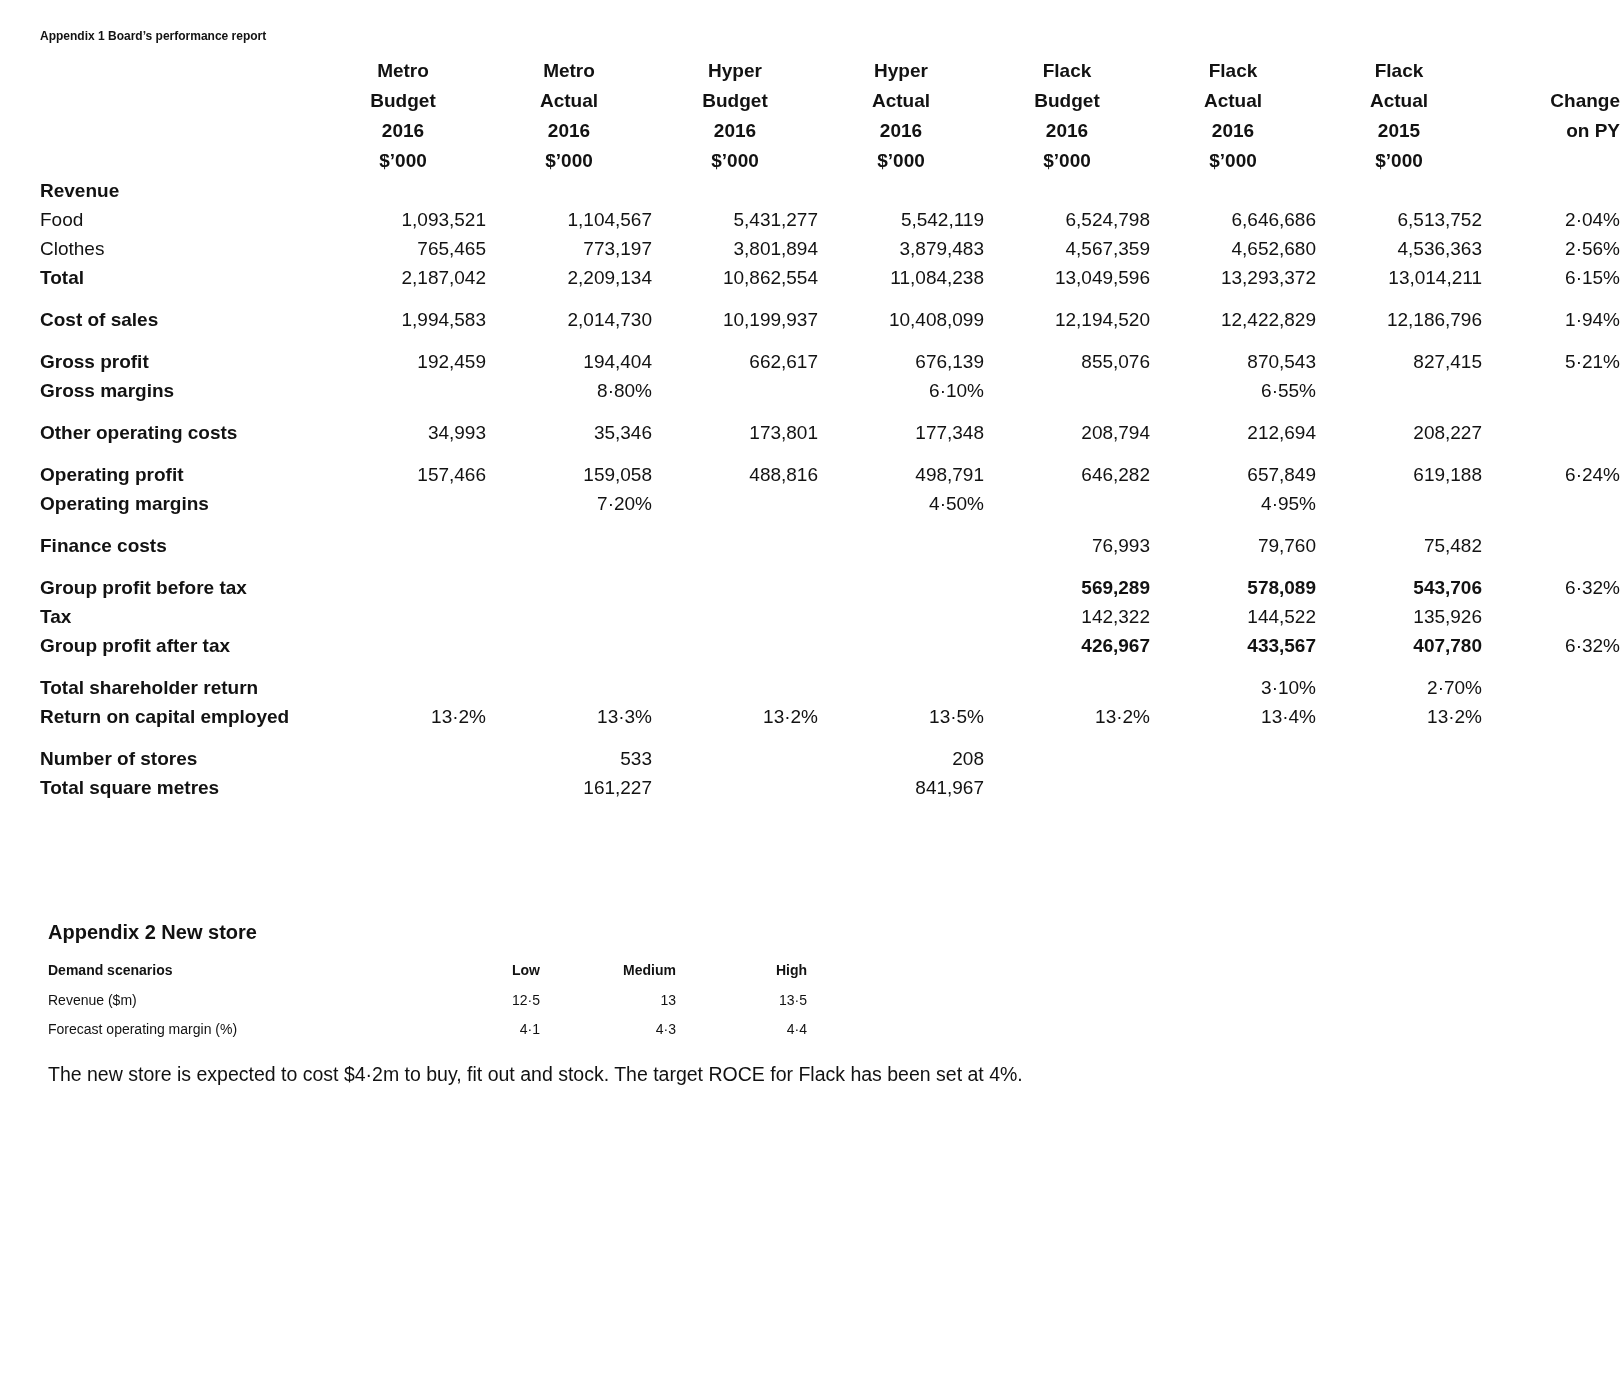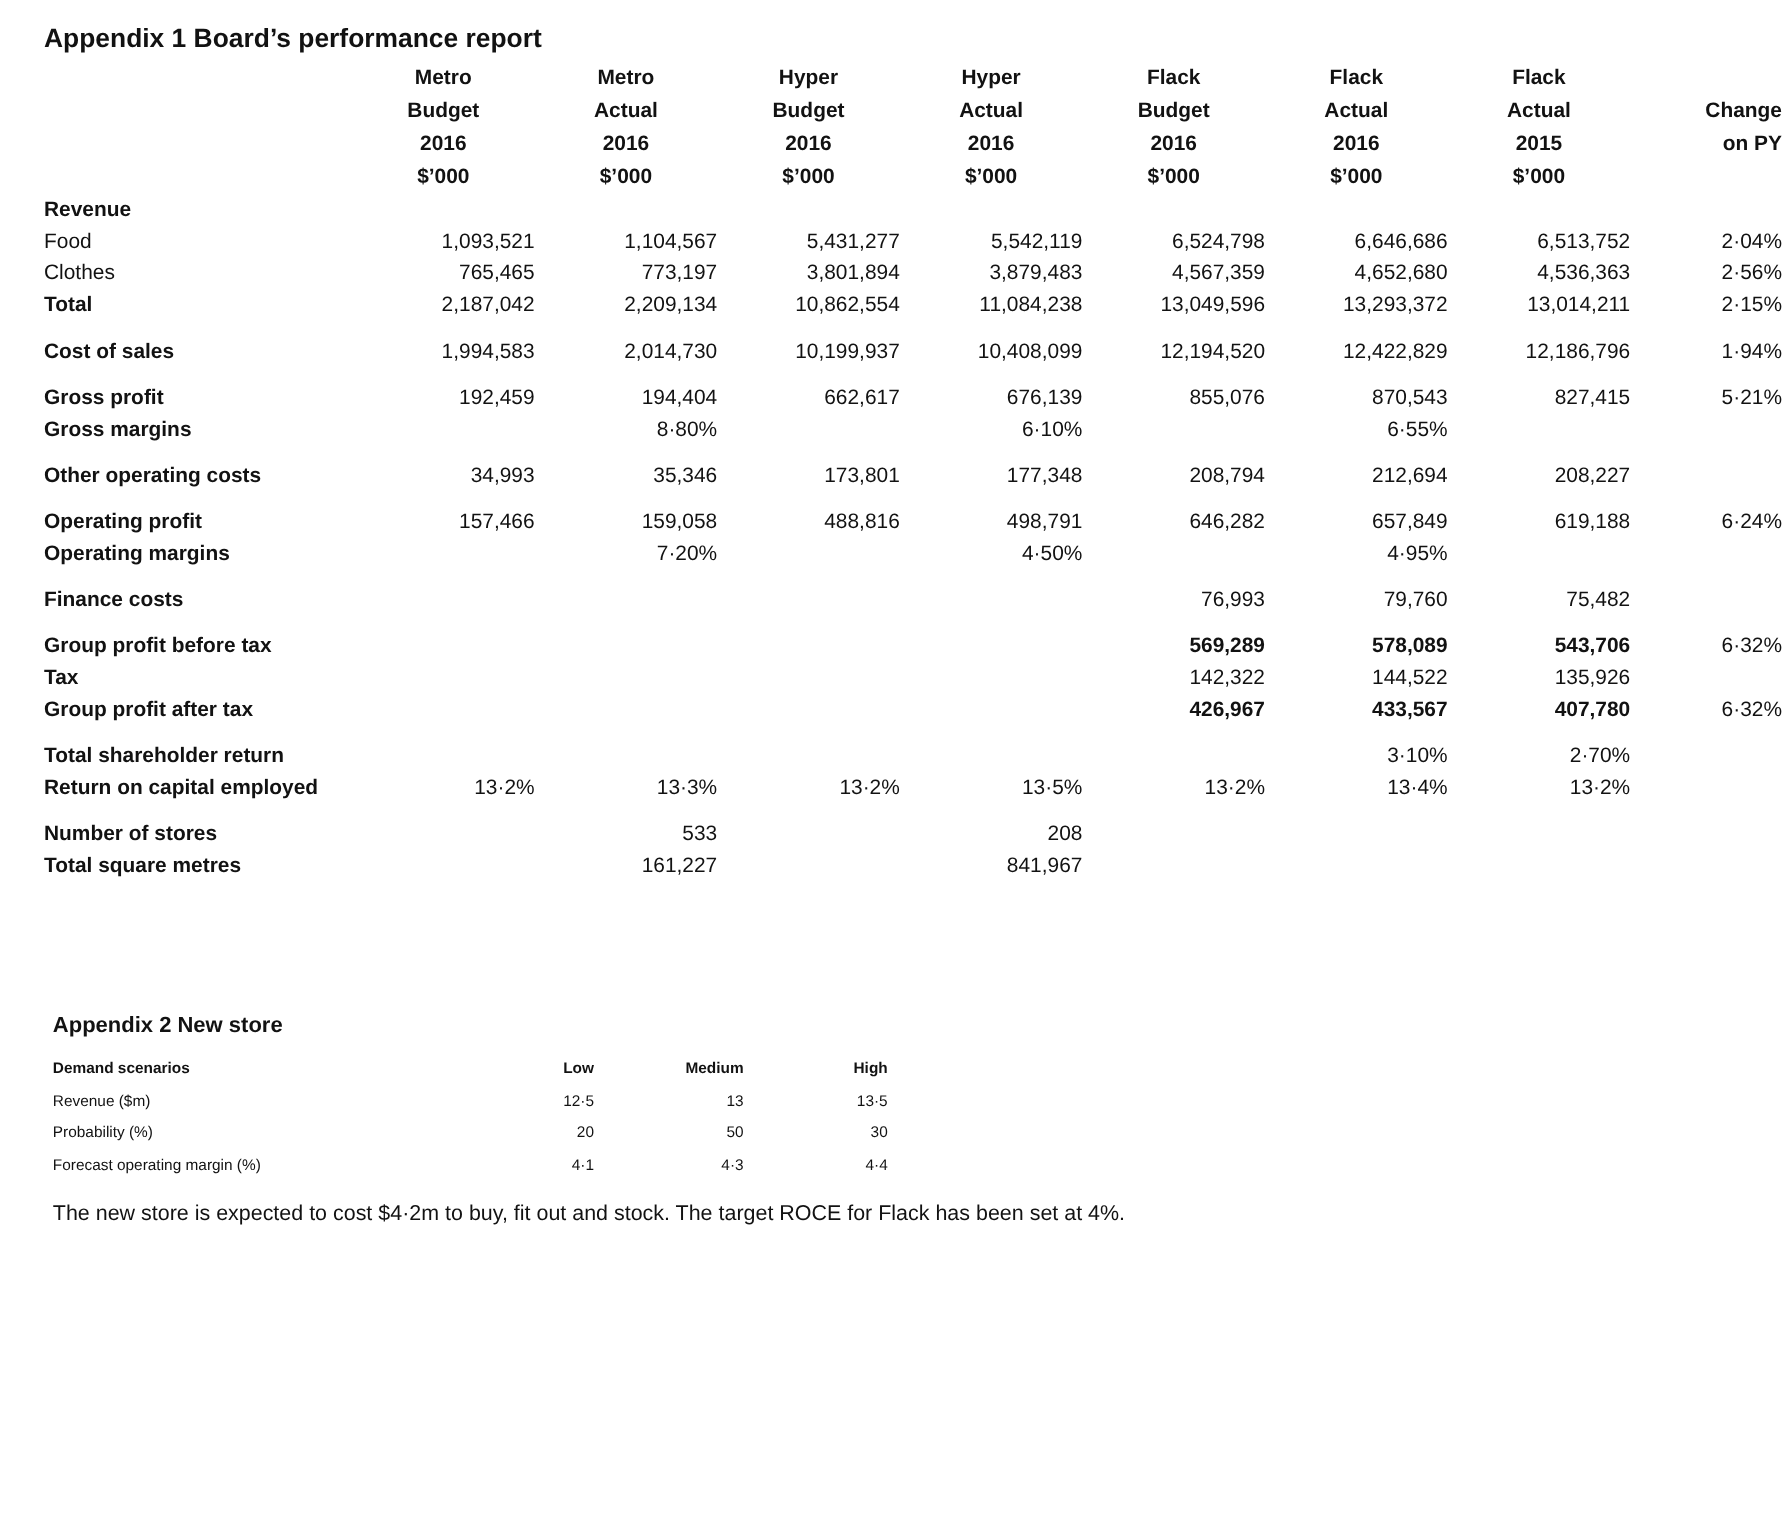--- a/index.html
+++ b/index.html
@@ -4,21 +4,21 @@
 <style>
   html, body { margin: 0; padding: 0; background: #ffffff; }
   body {
     width: 1620px; height: 1376px; overflow: hidden;
     font-family: "Liberation Sans", sans-serif;
     color: #121212;
     -webkit-font-smoothing: antialiased;
   }
   .page { padding: 24px 28px 0 40px; }
   .doc-title {
-    font-size: 24px; font-weight: bold; margin: 0; line-height: 24px;
+    font-size: 12px; font-weight: bold; margin: 0; line-height: 24px;
   }
   .subtitle {
     margin-top: 21px; font-size: 20px; font-weight: bold; line-height: 24px;
   }
   .subtitle .period { margin-left: 22px; }
 
   table.report {
     border-collapse: collapse; table-layout: fixed;
     width: 1580px; font-size: 19px; margin-top: 2px;
   }
@@ -157,21 +157,21 @@
         </tr>
         <tr>
           <td class="b">Total</td>
           <td class="num">2,187,042</td>
           <td class="num">2,209,134</td>
           <td class="num">10,862,554</td>
           <td class="num">11,084,238</td>
           <td class="num">13,049,596</td>
           <td class="num">13,293,372</td>
           <td class="num">13,014,211</td>
-          <td class="num">2·15%</td>
+          <td class="num">6·15%</td>
         </tr>
       </tbody>
       <tbody>
         <tr class="spacer">
           <td colspan="9"></td>
         </tr>
         <tr>
           <td class="b">Cost of sales</td>
           <td class="num">1,994,583</td>
           <td class="num">2,014,730</td>
@@ -381,26 +381,20 @@
           </tr>
         </thead>
         <tbody>
           <tr>
             <td class="lbl">Revenue ($m)</td>
             <td class="num">12·5</td>
             <td class="num">13</td>
             <td class="num">13·5</td>
           </tr>
           <tr>
-            <td class="lbl">Probability (%)</td>
-            <td class="num">20</td>
-            <td class="num">50</td>
-            <td class="num">30</td>
-          </tr>
-          <tr>
             <td class="lbl">Forecast operating margin (%)</td>
             <td class="num">4·1</td>
             <td class="num">4·3</td>
             <td class="num">4·4</td>
           </tr>
         </tbody>
       </table>
     <div class="footer-note">The new store is expected to cost $4·2m to buy, fit out and stock. The target ROCE for Flack has been set at 4%.</div>
   </div>
 

